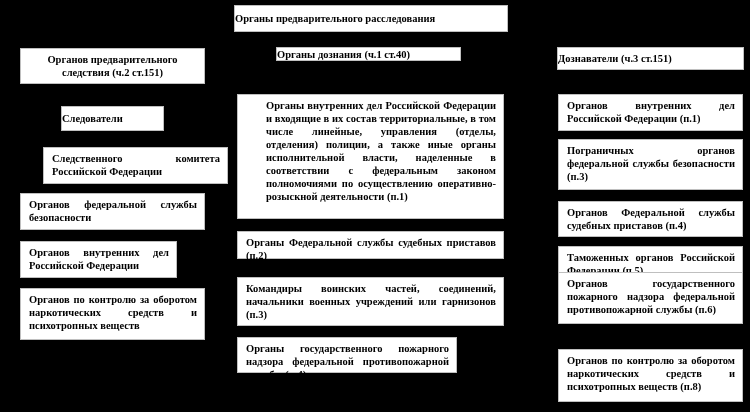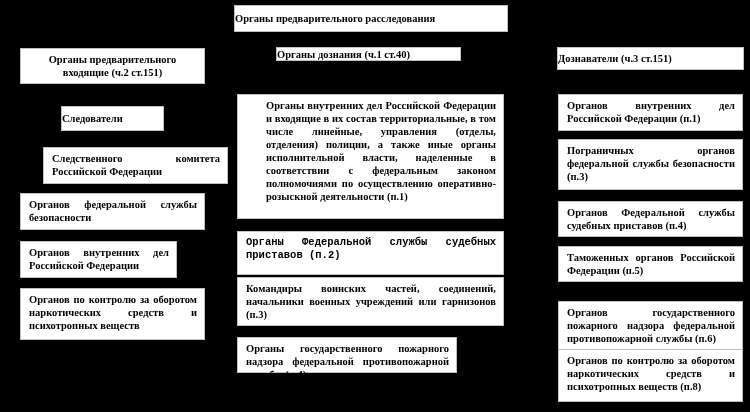--- a/index.html
+++ b/index.html
@@ -17,39 +17,39 @@
     .txt { padding: 4px 7px 3px 8px; text-align: justify; text-align-last: left; }
   </style>
 </head>
 <body>
 
 <div class="box hdr" style="left:234px;top:5px;width:274px;height:27px;">
   <span>Органы предварительного расследования</span>
 </div>
 
 <div class="box hdr" style="left:20px;top:48px;width:185px;height:36px;">
-  <span style="padding:0 20px;">Органы предварительного входящие (ч.2 ст.151)</span>
+  <span style="padding:0 20px;">Органов предварительного следствия (ч.2 ст.151)</span>
 </div>
 <div class="box hdr" style="left:61px;top:106px;width:103px;height:25px;">
   <span>Следователи</span>
 </div>
 <div class="box txt" style="left:20px;top:147px;width:185px;height:37px;margin-left:23px;">Следственного комитета Российской Федерации</div>
 <div class="box txt" style="left:20px;top:193px;width:185px;height:37px;">Органов федеральной службы безопасности</div>
 <div class="box txt" style="left:20px;top:241px;width:157px;height:37px;">Органов внутренних дел Российской Федерации</div>
 <div class="box txt" style="left:20px;top:288px;width:185px;height:52px;">Органов по контролю за оборотом наркотических средств и психотропных веществ</div>
 
 <div class="box hdr" style="left:240px;top:47px;width:185px;height:14px;margin-left:36px;">
   <span>Органы дознания (ч.1 ст.40)</span>
 </div>
 <div class="box txt" style="left:237px;top:94px;width:267px;height:125px;padding-left:28px;">Органы внутренних дел Российской Федерации и входящие в их состав территориальные, в том числе линейные, управления (отделы, отделения) полиции, а также иные органы исполнительной власти, наделенные в соответствии с федеральным законом полномочиями по осуществлению оперативно-розыскной деятельности (п.1)</div>
-<div class="box txt" style="left:237px;top:231px;width:267px;height:44px;font-family:Liberation Mono, monospace;">Органы Федеральной службы судебных приставов (п.2)</div>
+<div class="box txt" style="left:237px;top:231px;width:267px;height:28px;">Органы Федеральной службы судебных приставов (п.2)</div>
 <div class="box txt" style="left:237px;top:277px;width:267px;height:49px;">Командиры воинских частей, соединений, начальники военных учреждений или гарнизонов (п.3)</div>
 <div class="box txt" style="left:237px;top:337px;width:220px;height:36px;">Органы государственного пожарного надзора федеральной противопожарной службы (п.4)</div>
 
 <div class="box hdr" style="left:557px;top:47px;width:187px;height:23px;">
   <span>Дознаватели (ч.3 ст.151)</span>
 </div>
 <div class="box txt" style="left:558px;top:94px;width:185px;height:37px;">Органов внутренних дел Российской Федерации (п.1)</div>
 <div class="box txt" style="left:558px;top:139px;width:185px;height:51px;">Пограничных органов федеральной службы безопасности (п.3)</div>
 <div class="box txt" style="left:558px;top:201px;width:185px;height:36px;">Органов Федеральной службы судебных приставов (п.4)</div>
 <div class="box txt" style="left:558px;top:246px;width:185px;height:36px;">Таможенных органов Российской Федерации (п.5)</div>
-<div class="box txt" style="left:558px;top:301px;width:185px;height:52px;">Органов государственного пожарного надзора федеральной противопожарной службы (п.6)</div>
+<div class="box txt" style="left:558px;top:272px;width:185px;height:52px;">Органов государственного пожарного надзора федеральной противопожарной службы (п.6)</div>
 <div class="box txt" style="left:558px;top:349px;width:185px;height:53px;">Органов по контролю за оборотом наркотических средств и психотропных веществ (п.8)</div>
 
 </body></html>

